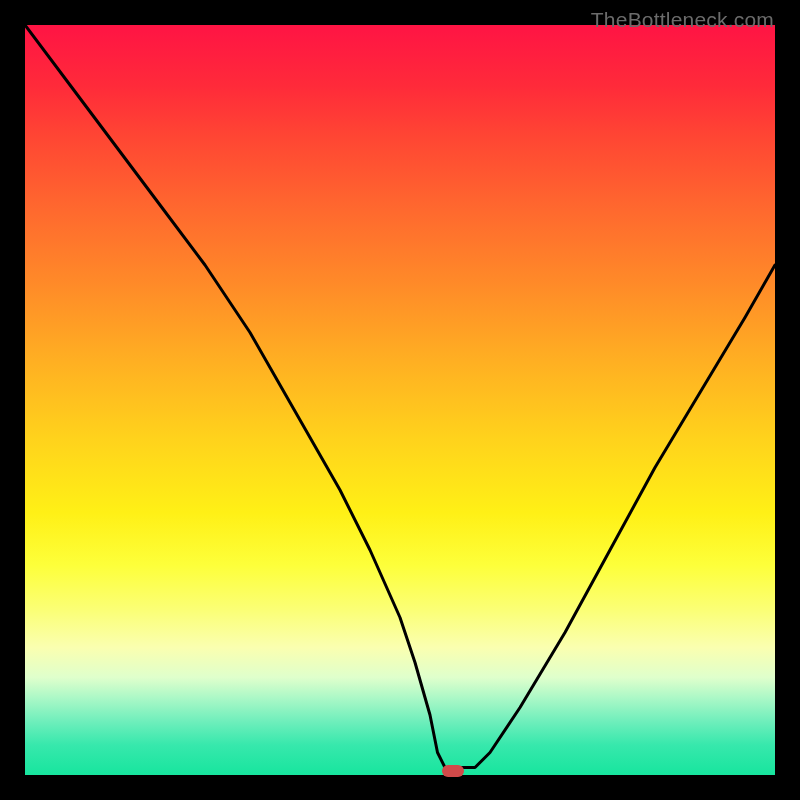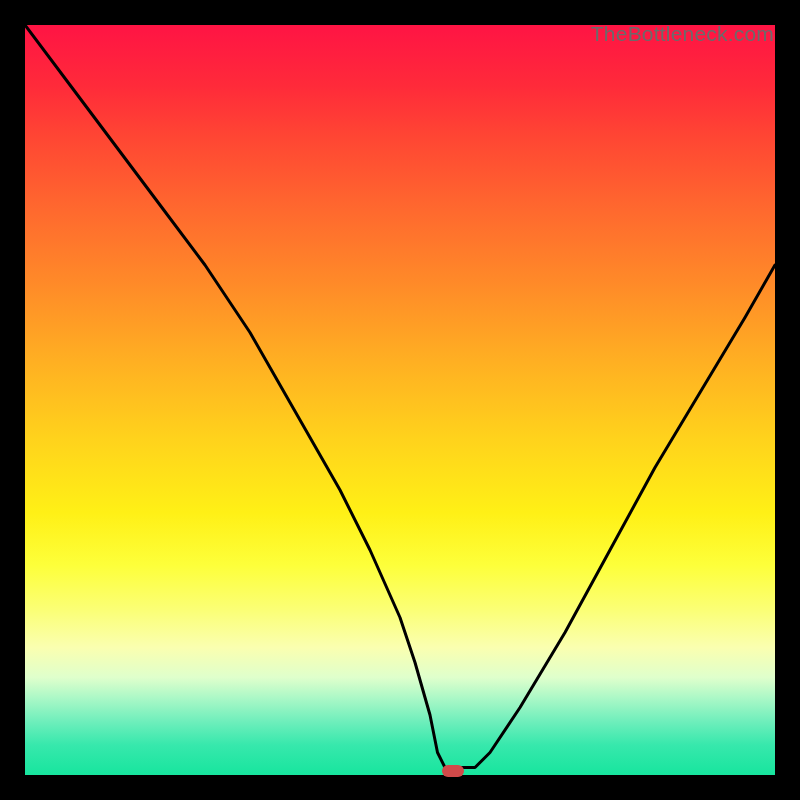--- a/index.html
+++ b/index.html
@@ -24,21 +24,21 @@
       #fbff76 78%,
       #faffb0 83%,
       #dfffcc 87%,
       #a6f7c6 90%,
       #6ceebb 93%,
       #37e8ac 96%,
       #17e59e 100%);
   }
   .watermark {
     position: absolute;
-    top: 22px;
+    top: 8px;
     right: 26px;
     color: #6b6b6b;
     font-size: 21px;
     font-weight: 500;
     letter-spacing: 0.2px;
   }
   svg.curve {
     position: absolute;
     top: 25px;
     left: 25px;

